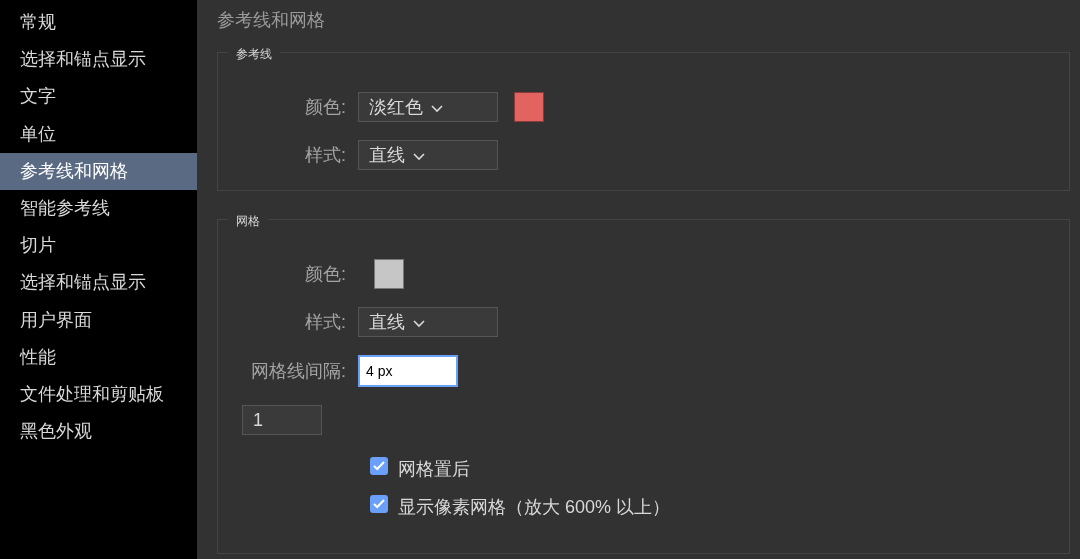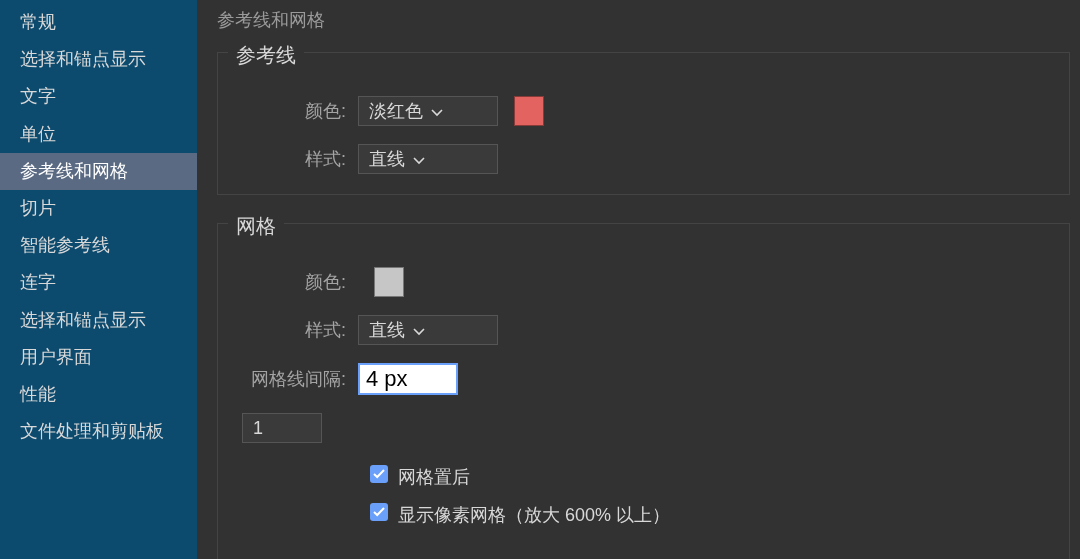--- a/index.html
+++ b/index.html
@@ -8,21 +8,21 @@
       font-family: "Microsoft YaHei", "PingFang SC", sans-serif;
       color: #d8d8d8;
       font-size: 18px;
       width: 1080px;
       height: 559px;
       display: flex;
       overflow: hidden;
     }
     .sidebar {
       width: 197px;
-      background: #0c4a6e;
+      background: #000000;
       flex-shrink: 0;
       padding-top: 4px;
     }
     .sidebar-item {
       padding: 6px 20px;
       cursor: pointer;
       color: #d8d8d8;
       line-height: 1.4;
     }
     .sidebar-item.active {
@@ -46,21 +46,21 @@
       padding: 18px 24px 20px 24px;
       position: relative;
     }
     .group-legend {
       position: relative;
       top: -29px;
       left: -14px;
       background: #323232;
       padding: 0 8px;
       color: #d8d8d8;
-      font-size: 20px;
+      font-size: 12px;
       display: inline-block;
       margin-bottom: -18px;
     }
     .form-row {
       display: flex;
       align-items: center;
       margin-bottom: 18px;
     }
     .form-row:last-child { margin-bottom: 0; }
     .form-label {
@@ -95,21 +95,21 @@
     }
     .swatch.guide { background: #e26360; }
     .swatch.grid { background: #c6c6c6; }
     .text-input {
       background: #fff;
       color: #000;
       border: 2px solid #6aa0f9;
       height: 32px;
       width: 100px;
       padding: 0 6px;
-      font-size: 22px;
+      font-size: 14px;
       outline: none;
       display: flex;
       align-items: center;
     }
     .num-input {
       background: #3a3a3a;
       border: 1px solid #555;
       height: 30px;
       width: 80px;
       padding: 0 10px;
@@ -144,27 +144,27 @@
   </style>
 </head>
 <body>
 
 <div class="sidebar">
   <div class="sidebar-item"><span>常规</span></div>
   <div class="sidebar-item"><span>选择和锚点显示</span></div>
   <div class="sidebar-item"><span>文字</span></div>
   <div class="sidebar-item"><span>单位</span></div>
   <div class="sidebar-item active"><span>参考线和网格</span></div>
+  <div class="sidebar-item"><span>智能参考线</span></div>
   <div class="sidebar-item"><span>切片</span></div>
-  <div class="sidebar-item"><span>智能参考线</span></div>
-  <div class="sidebar-item"><span>连字</span></div>
   <div class="sidebar-item"><span>选择和锚点显示</span></div>
   <div class="sidebar-item"><span>用户界面</span></div>
   <div class="sidebar-item"><span>性能</span></div>
   <div class="sidebar-item"><span>文件处理和剪贴板</span></div>
+  <div class="sidebar-item"><span>黑色外观</span></div>
 </div>
 
 <div class="main">
   <div class="page-title">参考线和网格</div>
 
   <div class="group">
     <span class="group-legend">参考线</span>
 
     <div class="form-row">
       <div class="form-label">颜色:</div>

